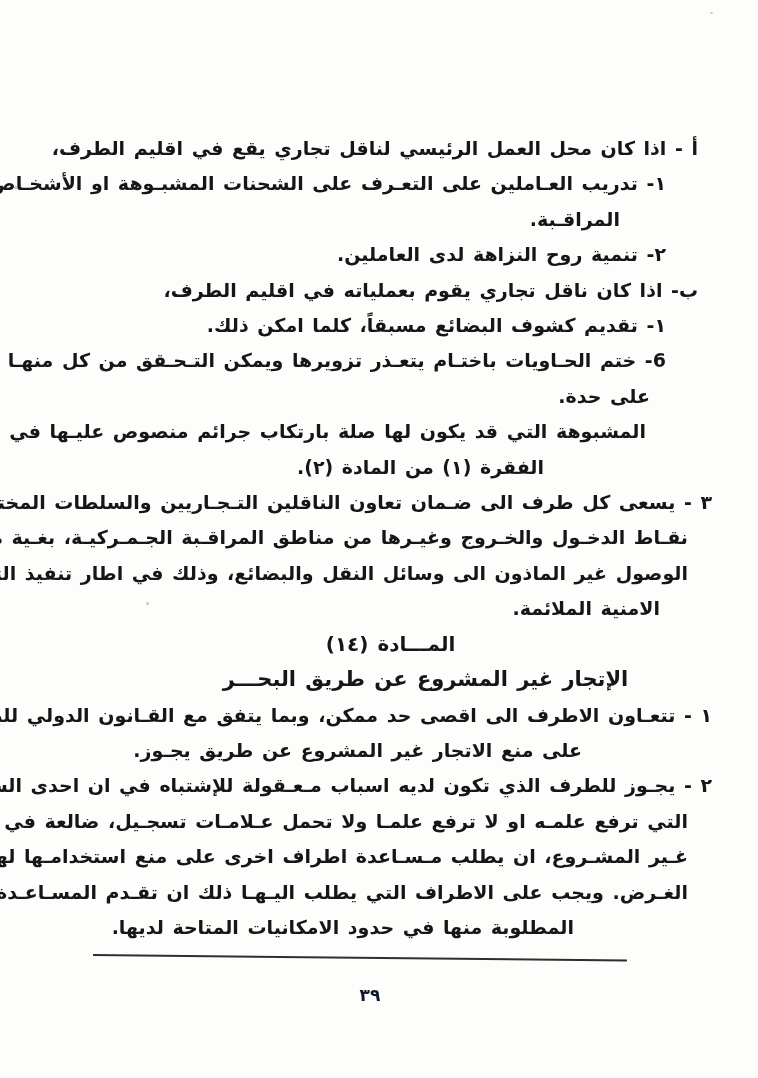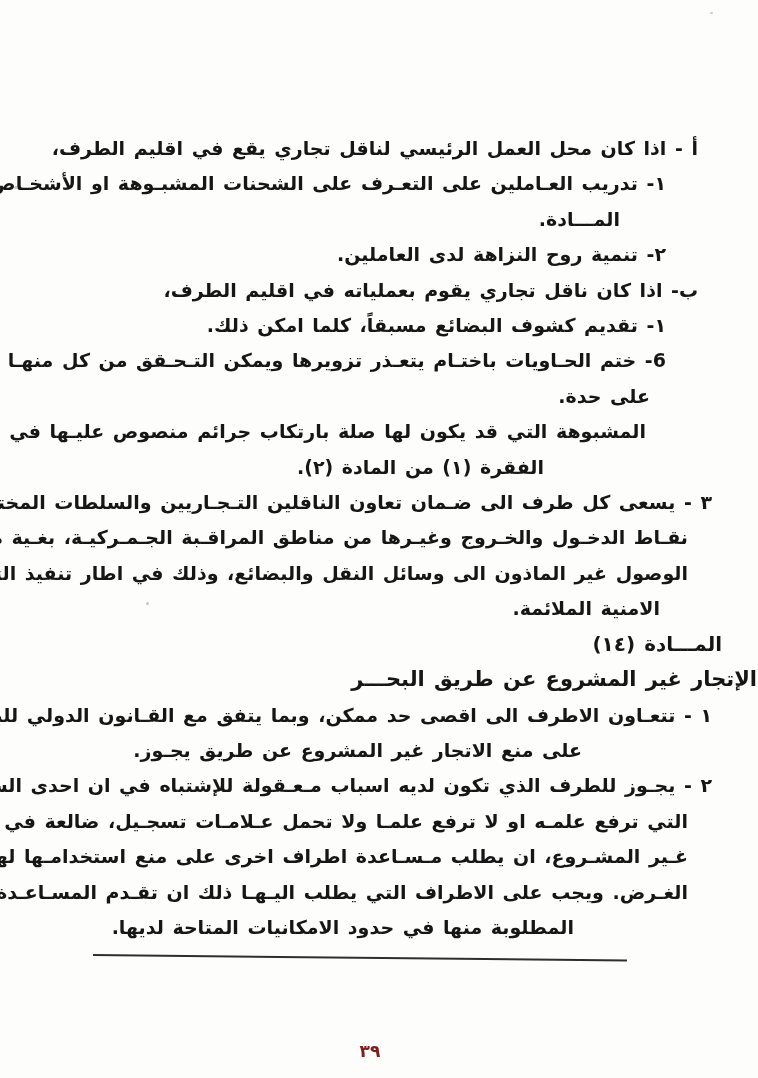--- a/index.html
+++ b/index.html
@@ -40,65 +40,65 @@
   .i-sub      { padding-right: 46px; }
   .i-subcont  { padding-right: 66px; }
   .i-mash     { padding-right: 92px; }
   .i-hida     { padding-right: 62px; }
   .i-faqra    { padding-right: 168px; }
   .i-amnia    { padding-right: 52px; }
   .i-sea      { padding-right: 130px; }
   .i-matluba  { padding-right: 138px; }
 
   .heading {
-    text-align: right;
+    text-align: center;
     white-space: nowrap;
     font-size: 20px;
   }
   .h-article { transform: translateX(10px); }   
   .h-title   { transform: translateX(45px); font-size: 21px; }
 
   .footer-rule {
     position: absolute;
     left: 93px;
     top: 954px;
     width: 534px;
     height: 2px;
     background: #2e2e2e;
     transform: rotate(0.6deg);
     transform-origin: left center;
   }
   .page-number {
     position: absolute;
-    top: 1041px;
+    top: 985px;
     left: 350px;
     width: 40px;
     text-align: center;
     direction: rtl;
     font-family: "DejaVu Sans", sans-serif;
     font-size: 17px;
     font-weight: bold;
-    color: #7f1d1d;
+    color: #0f172a;
   }
   .speck {
     position: absolute;
     background: #9a9a96;
     border-radius: 50%;
     opacity: 0.55;
   }
 </style>
 </head>
 <body>
 
 <div class="page">
 
   <div class="content">
     <div class="ln i-letter">أ - اذا كان محل العمل الرئيسي لناقل تجاري يقع في اقليم الطرف،</div>
     <div class="ln i-sub">١- تدريب العـاملين على التعـرف على الشحنات المشبـوهة او الأشخـاص</div>
-    <div class="ln i-mash">المـــادة.</div>
+    <div class="ln i-mash">المراقـبة.</div>
     <div class="ln i-sub">٢- تنمية روح النزاهة لدى العاملين.</div>
     <div class="ln i-letter">ب- اذا كان ناقل تجاري يقوم بعملياته في اقليم الطرف،</div>
     <div class="ln i-sub">١- تقديم كشوف البضائع مسبقاً، كلما امكن ذلك.</div>
     <div class="ln i-sub">6- ختم الحـاويات باختـام يتعـذر تزويرها ويمكن التـحـقق من كل منهـا</div>
     <div class="ln i-hida">على حدة.</div>
     <div class="ln i-subcont">المشبوهة التي قد يكون لها صلة بارتكاب جرائم منصوص عليـها في</div>
     <div class="ln i-faqra">الفقرة (١) من المادة (٢).</div>
     <div class="ln i-top">٣ - يسعى كل طرف الى ضـمان تعاون الناقلين التـجـاريين والسلطات المختصة في</div>
     <div class="ln i-topcont">نقـاط الدخـول والخـروج وغيـرها من مناطق المراقـبة الجـمـركيـة، بغـية منع</div>
     <div class="ln i-topcont">الوصول غير الماذون الى وسائل النقل والبضائع، وذلك في اطار تنفيذ التدابير</div>

